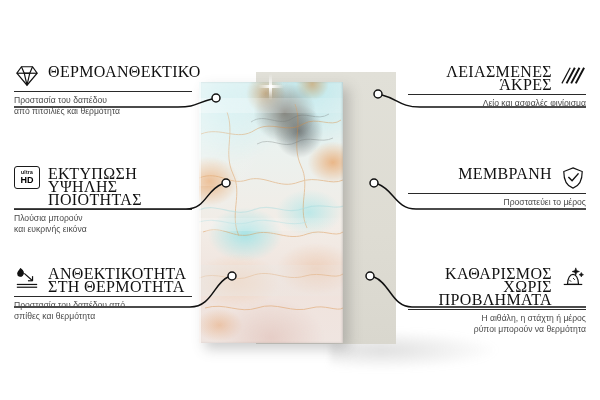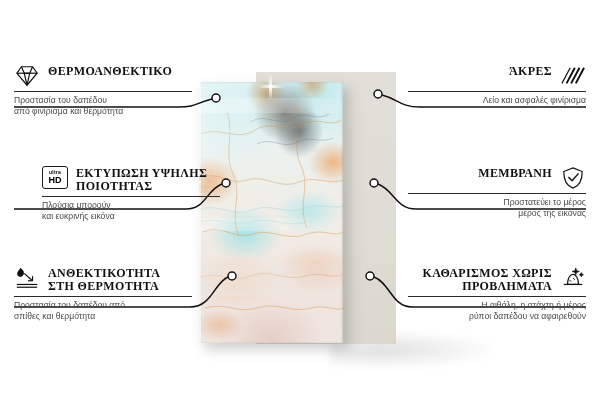--- a/index.html
+++ b/index.html
@@ -71,21 +71,21 @@
      background:linear-gradient(90deg,rgba(255,255,255,0),#fff 50%,rgba(255,255,255,0));}
 
   
   .feature{position:absolute;}
   .feature.left{left:14px;width:178px;text-align:left;}
   .feature.right{right:14px;width:178px;text-align:right;}
 
   .f-head{display:flex;align-items:flex-start;gap:8px;}
   .feature.right .f-head{flex-direction:row-reverse;}
   .f-title{
-    font-size:12px;font-weight:700;letter-spacing:.35px;color:#111;
+    font-size:16px;font-weight:400;letter-spacing:.35px;color:#111;
     line-height:13px;text-transform:uppercase;padding-top:1px;
   }
   .rule{height:0;border-top:1.3px solid #2a2a2a;margin-top:3px;}
   .f-sub{
     font-size:8.6px;line-height:11px;color:#4a4a4a;margin-top:3px;
     font-family:Liberation Sans, sans-serif;
   }
   .icon{width:26px;height:24px;flex:0 0 26px;}
   .icon svg{display:block;width:26px;height:24px;}
   .hdbox{
@@ -172,25 +172,25 @@
         </g>
           </svg>
       </span>
       <div class="f-title">
         <div>ΘΕΡΜΟΑΝΘΕΚΤΙΚΟ</div>
       </div>
     </div>
     <div class="rule"></div>
     <div class="f-sub">
       <div>Προστασία του δαπέδου</div>
-      <div>από φινίρισμα και θερμότητα</div>
-    </div>
-  </div>
-
-  <div class="feature left" style="top:166px;margin-left:28px;">
+      <div>από πιτσιλιές και θερμότητα</div>
+    </div>
+  </div>
+
+  <div class="feature left" style="top:166px;">
     <div class="f-head">
       <span class="icon">
         <span class="hdbox">
           <span class="u">ultra</span>
           <span class="h">HD</span>
         </span>
       </span>
       <div class="f-title">
         <div>ΕΚΤΥΠΩΣΗ ΥΨΗΛΗΣ</div>
         <div>ΠΟΙΟΤΗΤΑΣ</div>
@@ -235,20 +235,21 @@
         <svg viewBox="0 0 28 26">
             <g stroke="#111" stroke-width="2.1" fill="none">
           <path d="M7 21 L16 4"></path>
               <path d="M12 21 L21 4"></path>
               <path d="M17 21 L26 4"></path>
           <path d="M2 21 L11 4" stroke-width="1.3"></path>
         </g>
           </svg>
       </span>
       <div class="f-title">
+        <div>ΛΕΙΑΣΜΕΝΕΣ</div>
         <div>ΆΚΡΕΣ</div>
       </div>
     </div>
     <div class="rule"></div>
     <div class="f-sub">
       <div>Λείο και ασφαλές φινίρισμα</div>
     </div>
   </div>
 
   <div class="feature right" style="top:166px;">
@@ -261,21 +262,20 @@
         </g>
           </svg>
       </span>
       <div class="f-title">
         <div>ΜΕΜΒΡΑΝΗ</div>
       </div>
     </div>
     <div class="rule"></div>
     <div class="f-sub">
       <div>Προστατεύει το μέρος</div>
-      <div>μέρος της εικόνας</div>
     </div>
   </div>
 
   <div class="feature right" style="top:266px;">
     <div class="f-head">
       <span class="icon">
         <svg viewBox="0 0 28 26">
             <g fill="none" stroke="#111" stroke-width="1.3">
           <path d="M8 20 C8 13,11 9,14 9 C17 9,20 13,20 20 Z"></path>
           <path d="M4 20 H24"></path>
@@ -287,17 +287,17 @@
           </svg>
       </span>
       <div class="f-title">
         <div>ΚΑΘΑΡΙΣΜΟΣ ΧΩΡΙΣ</div>
         <div>ΠΡΟΒΛΗΜΑΤΑ</div>
       </div>
     </div>
     <div class="rule"></div>
     <div class="f-sub">
       <div>Η αιθάλη, η στάχτη ή μέρος</div>
-      <div>ρύποι δαπέδου να αφαιρεθούν</div>
+      <div>ρύποι μπορούν να θερμότητα</div>
     </div>
   </div>
 
 </div>
 
 </body></html>

